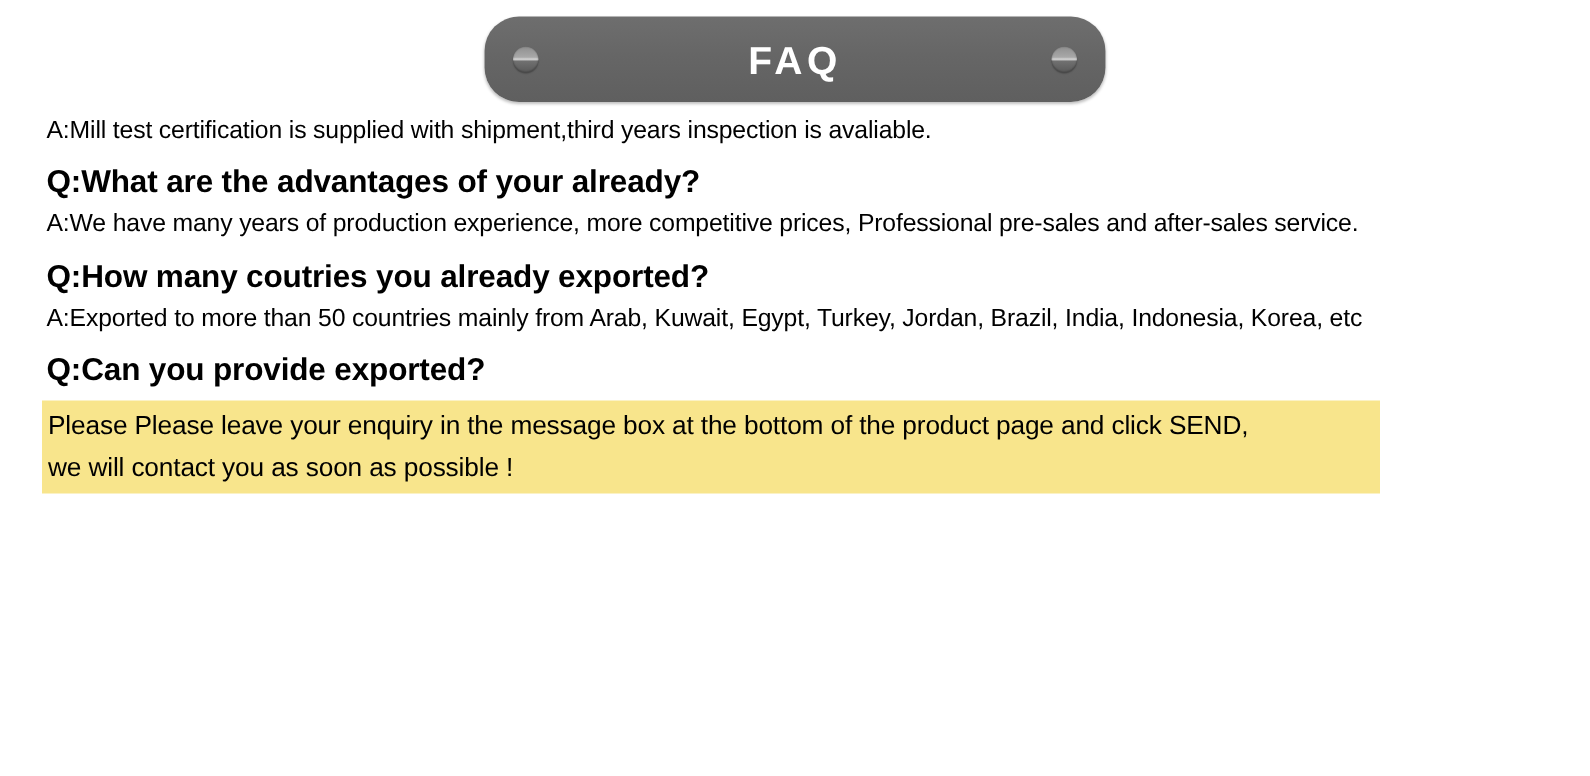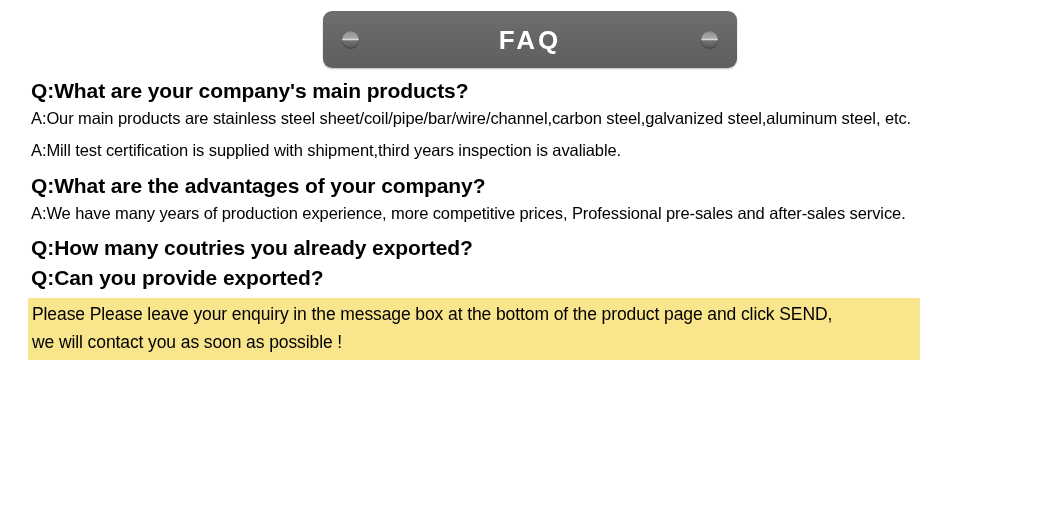--- a/index.html
+++ b/index.html
@@ -29,21 +29,21 @@
     width: 100%;
     display: flex;
     justify-content: center;
     padding-top: 11px;
     box-sizing: border-box;
   }
   .faq-plate {
     position: relative;
     width: 414px;
     height: 57px;
-    border-radius: 9px;
+    border-radius: 23px;
     background: linear-gradient(180deg, #6e6e6e 0%, #666666 45%, #5f5f5f 100%);
     box-shadow: 0 1px 2px rgba(0,0,0,0.25);
     display: flex;
     align-items: center;
     justify-content: center;
   }
   .faq-title {
     color: #ffffff;
     font-size: 26px;
     font-weight: bold;
@@ -114,36 +114,33 @@
   <div class="header-wrap">
     <div class="faq-plate">
       <span class="screw left"></span>
       <span class="faq-title">FAQ</span>
       <span class="screw right"></span>
     </div>
   </div>
 
   <div class="faq-body">
 
-    <div class="qa-item">
-      <p class="question">Q:What are your company's main products?</p>
-      <p class="answer">A:Our main products are stainless steel sheet/coil/pipe/bar/wire/channel,carbon steel,galvanized steel,aluminum steel, etc.</p>
-    </div>
 
     <div class="qa-item">
       <p class="answer">A:Mill test certification is supplied with shipment,third years inspection is avaliable.</p>
     </div>
 
     <div class="qa-item">
-      <p class="question">Q:What are the advantages of your company?</p>
+      <p class="question">Q:What are the advantages of your already?</p>
       <p class="answer">A:We have many years of production experience, more competitive prices, Professional pre-sales and after-sales service.</p>
     </div>
 
     <div class="qa-item">
       <p class="question">Q:How many coutries you already exported?</p>
+      <p class="answer">A:Exported to more than 50 countries mainly from Arab, Kuwait, Egypt, Turkey, Jordan, Brazil, India, Indonesia, Korea, etc</p>
     </div>
 
     <div class="qa-item">
       <p class="question">Q:Can you provide exported?</p>
     </div>
 
   </div>
 
   <div class="note-wrap">
     <div class="note">

